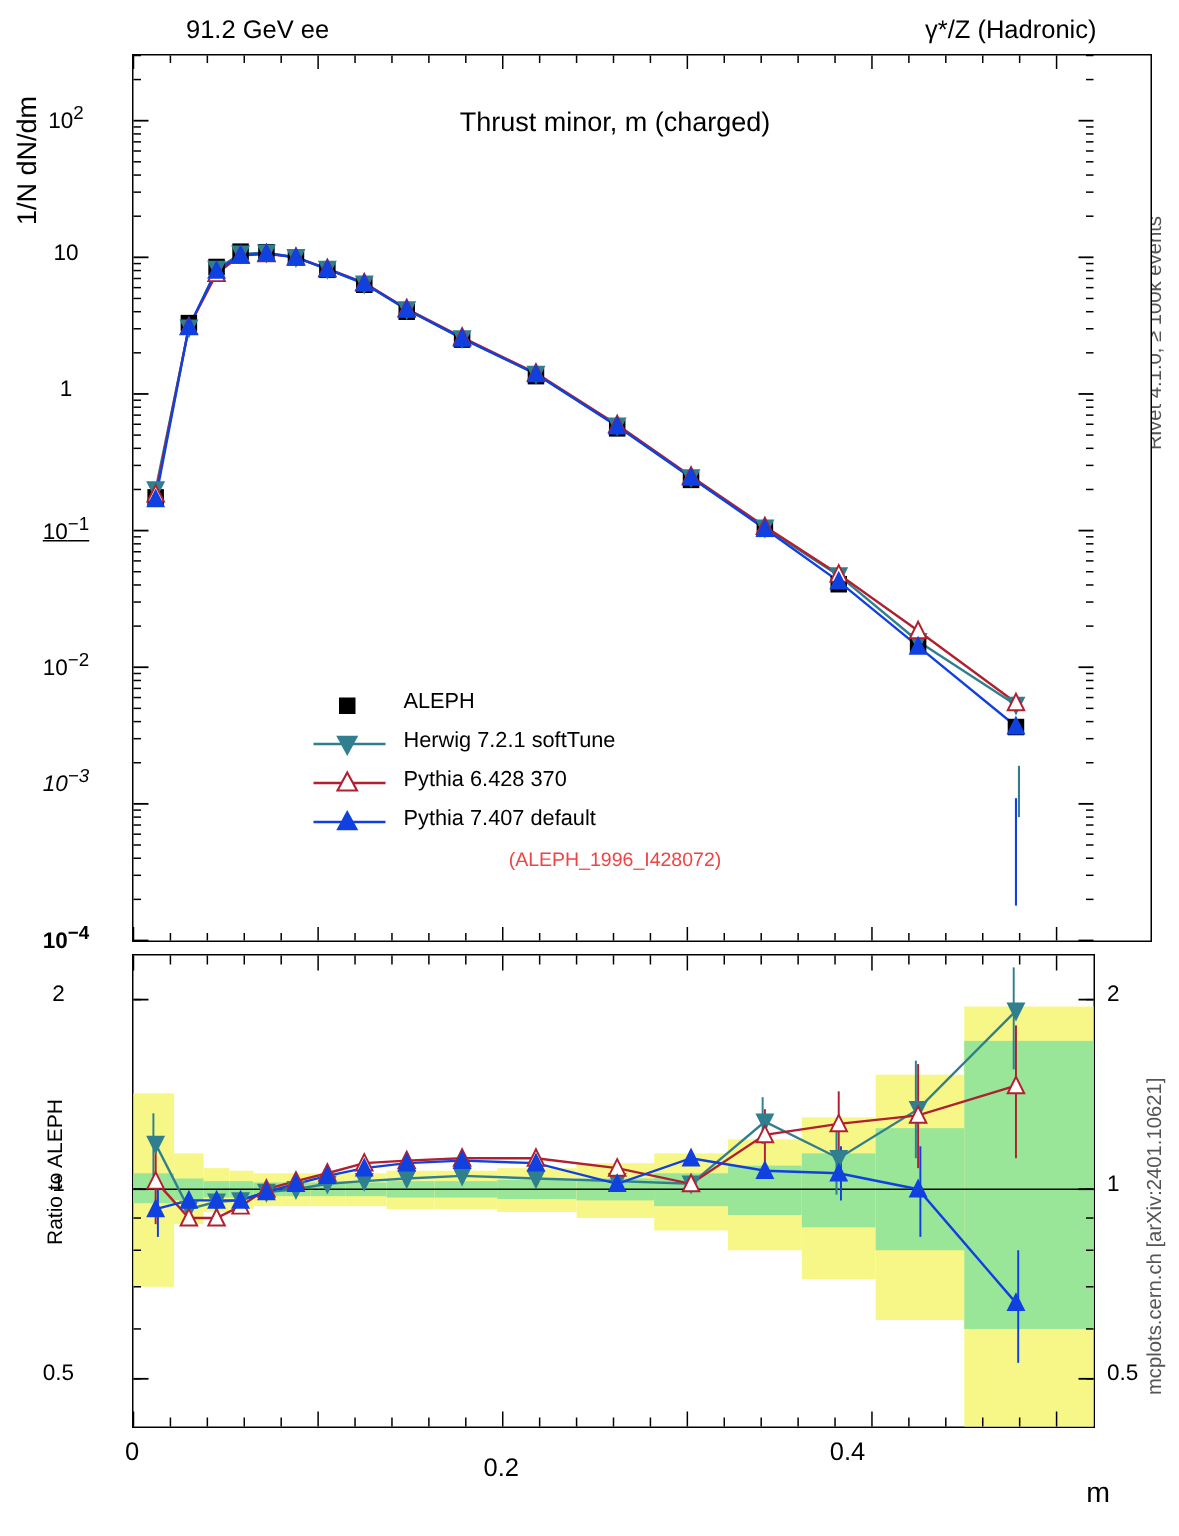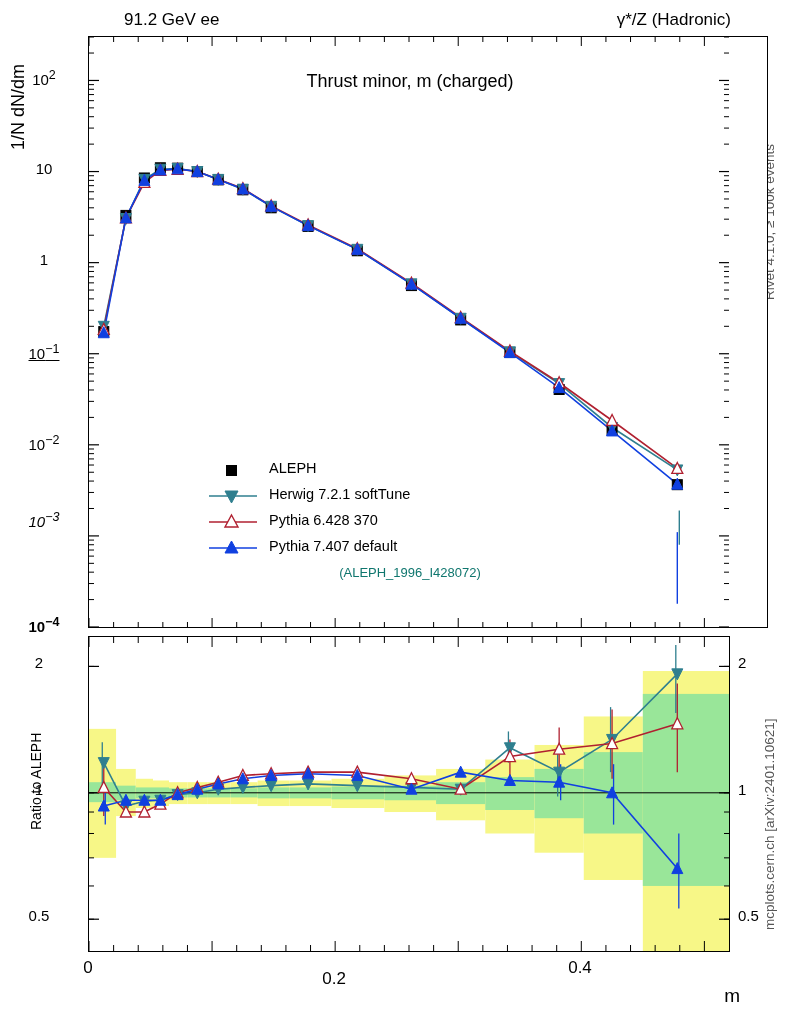--- a/index.html
+++ b/index.html
@@ -16,21 +16,21 @@
   
   #main-panel{position:absolute;left:88px;top:36px;width:680px;height:592px;border:1px solid #000;box-sizing:border-box;background:#fff;}
   #ratio-panel{position:absolute;left:88px;top:636px;width:642px;height:316px;border:1px solid #000;box-sizing:border-box;background:#fff;}
   .ylab{position:absolute;font-size:15px;text-align:center;white-space:nowrap;}
   .xlab{position:absolute;font-size:17px;text-align:center;white-space:nowrap;}
 
   #ytitle{position:absolute;left:8px;top:150px;transform-origin:0 0;transform:rotate(-90deg);font-size:18px;white-space:nowrap;}
   #rtitle{position:absolute;left:28px;top:830px;transform-origin:0 0;transform:rotate(-90deg);font-size:14px;white-space:nowrap;}
 
   #plot-title{position:absolute;left:0;top:34px;width:642px;text-align:center;font-size:18px;}
-  #watermark{position:absolute;left:0;top:528px;width:642px;text-align:center;font-size:13px;color:#0f766e;}
+  #watermark{position:absolute;left:0;top:528px;width:642px;text-align:center;font-size:13px;color:#ef4444;}
 
   #xaxis-title{position:absolute;right:46px;top:985px;font-size:19px;}
 
   
   #legend{position:absolute;left:118px;top:420px;font-size:14.5px;}
   .lg-row{position:relative;height:26px;}
   .lg-mark{position:absolute;left:0;top:0;width:52px;height:26px;}
   .lg-txt{position:absolute;left:62px;top:3px;white-space:nowrap;}
   svg{display:block;overflow:visible;}
 </style>
@@ -515,16 +515,16 @@
       <div class="ylab" style="left: 8px; top: 159.551px; width: 72px;">10</div>
       <div class="ylab" style="left: 8px; top: 68.4609px; width: 72px;">10<sup>2</sup></div>
       <div class="ylab" style="left: -2px; top: 907.206px; width: 82px;">0.5</div>
       <div class="ylab" style="left: 738px; top: 907.206px; text-align: left;">0.5</div>
       <div class="ylab" style="left: -2px; top: 780.807px; width: 82px;">1</div>
       <div class="ylab" style="left: 738px; top: 780.807px; text-align: left;">1</div>
       <div class="ylab" style="left: -2px; top: 654.408px; width: 82px;">2</div>
       <div class="ylab" style="left: 738px; top: 654.408px; text-align: left;">2</div>
       <div class="xlab" style="left: 63px; top: 958px; width: 50px;">0</div>
       <div class="xlab" style="left: 309.154px; top: 958px; width: 50px; margin-top: 11px;">0.2</div>
-      <div class="xlab" style="left: 555px; top: 958px; width: 50px;">0.4</div>
+      <div class="xlab" style="left: 540px; top: 958px; width: 50px;">0.4</div>
     </div>
 
 </div>
 
 </body></html>

